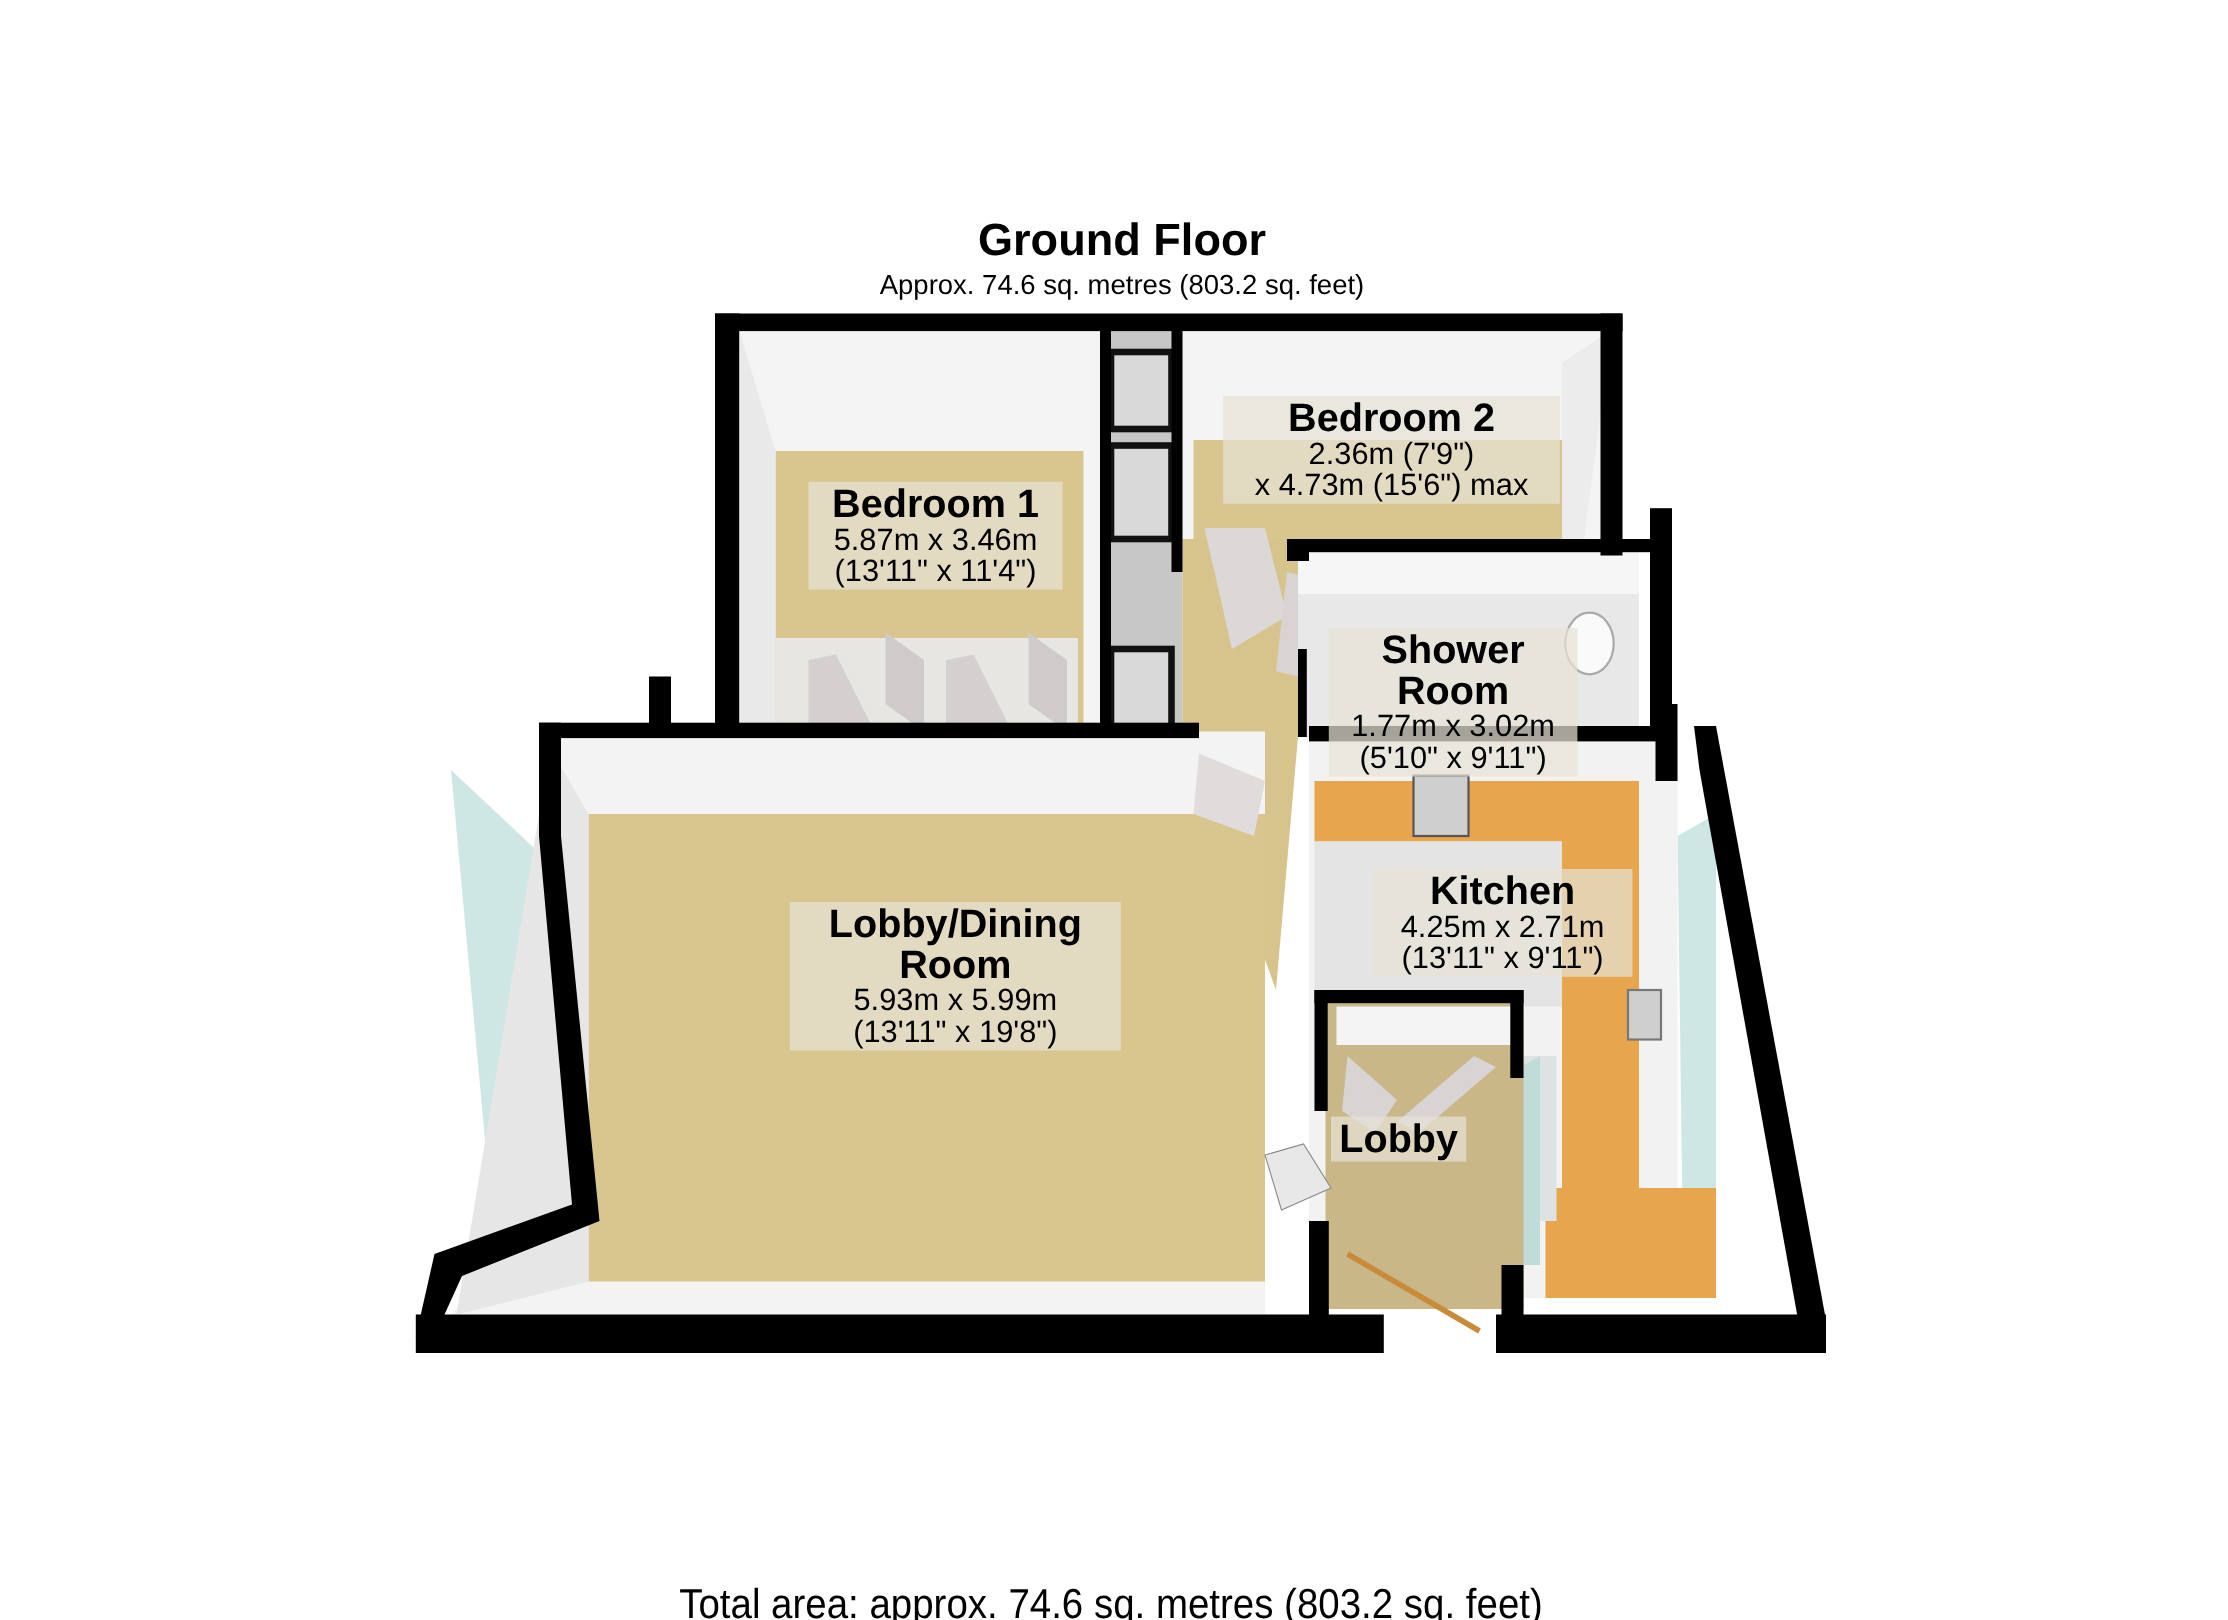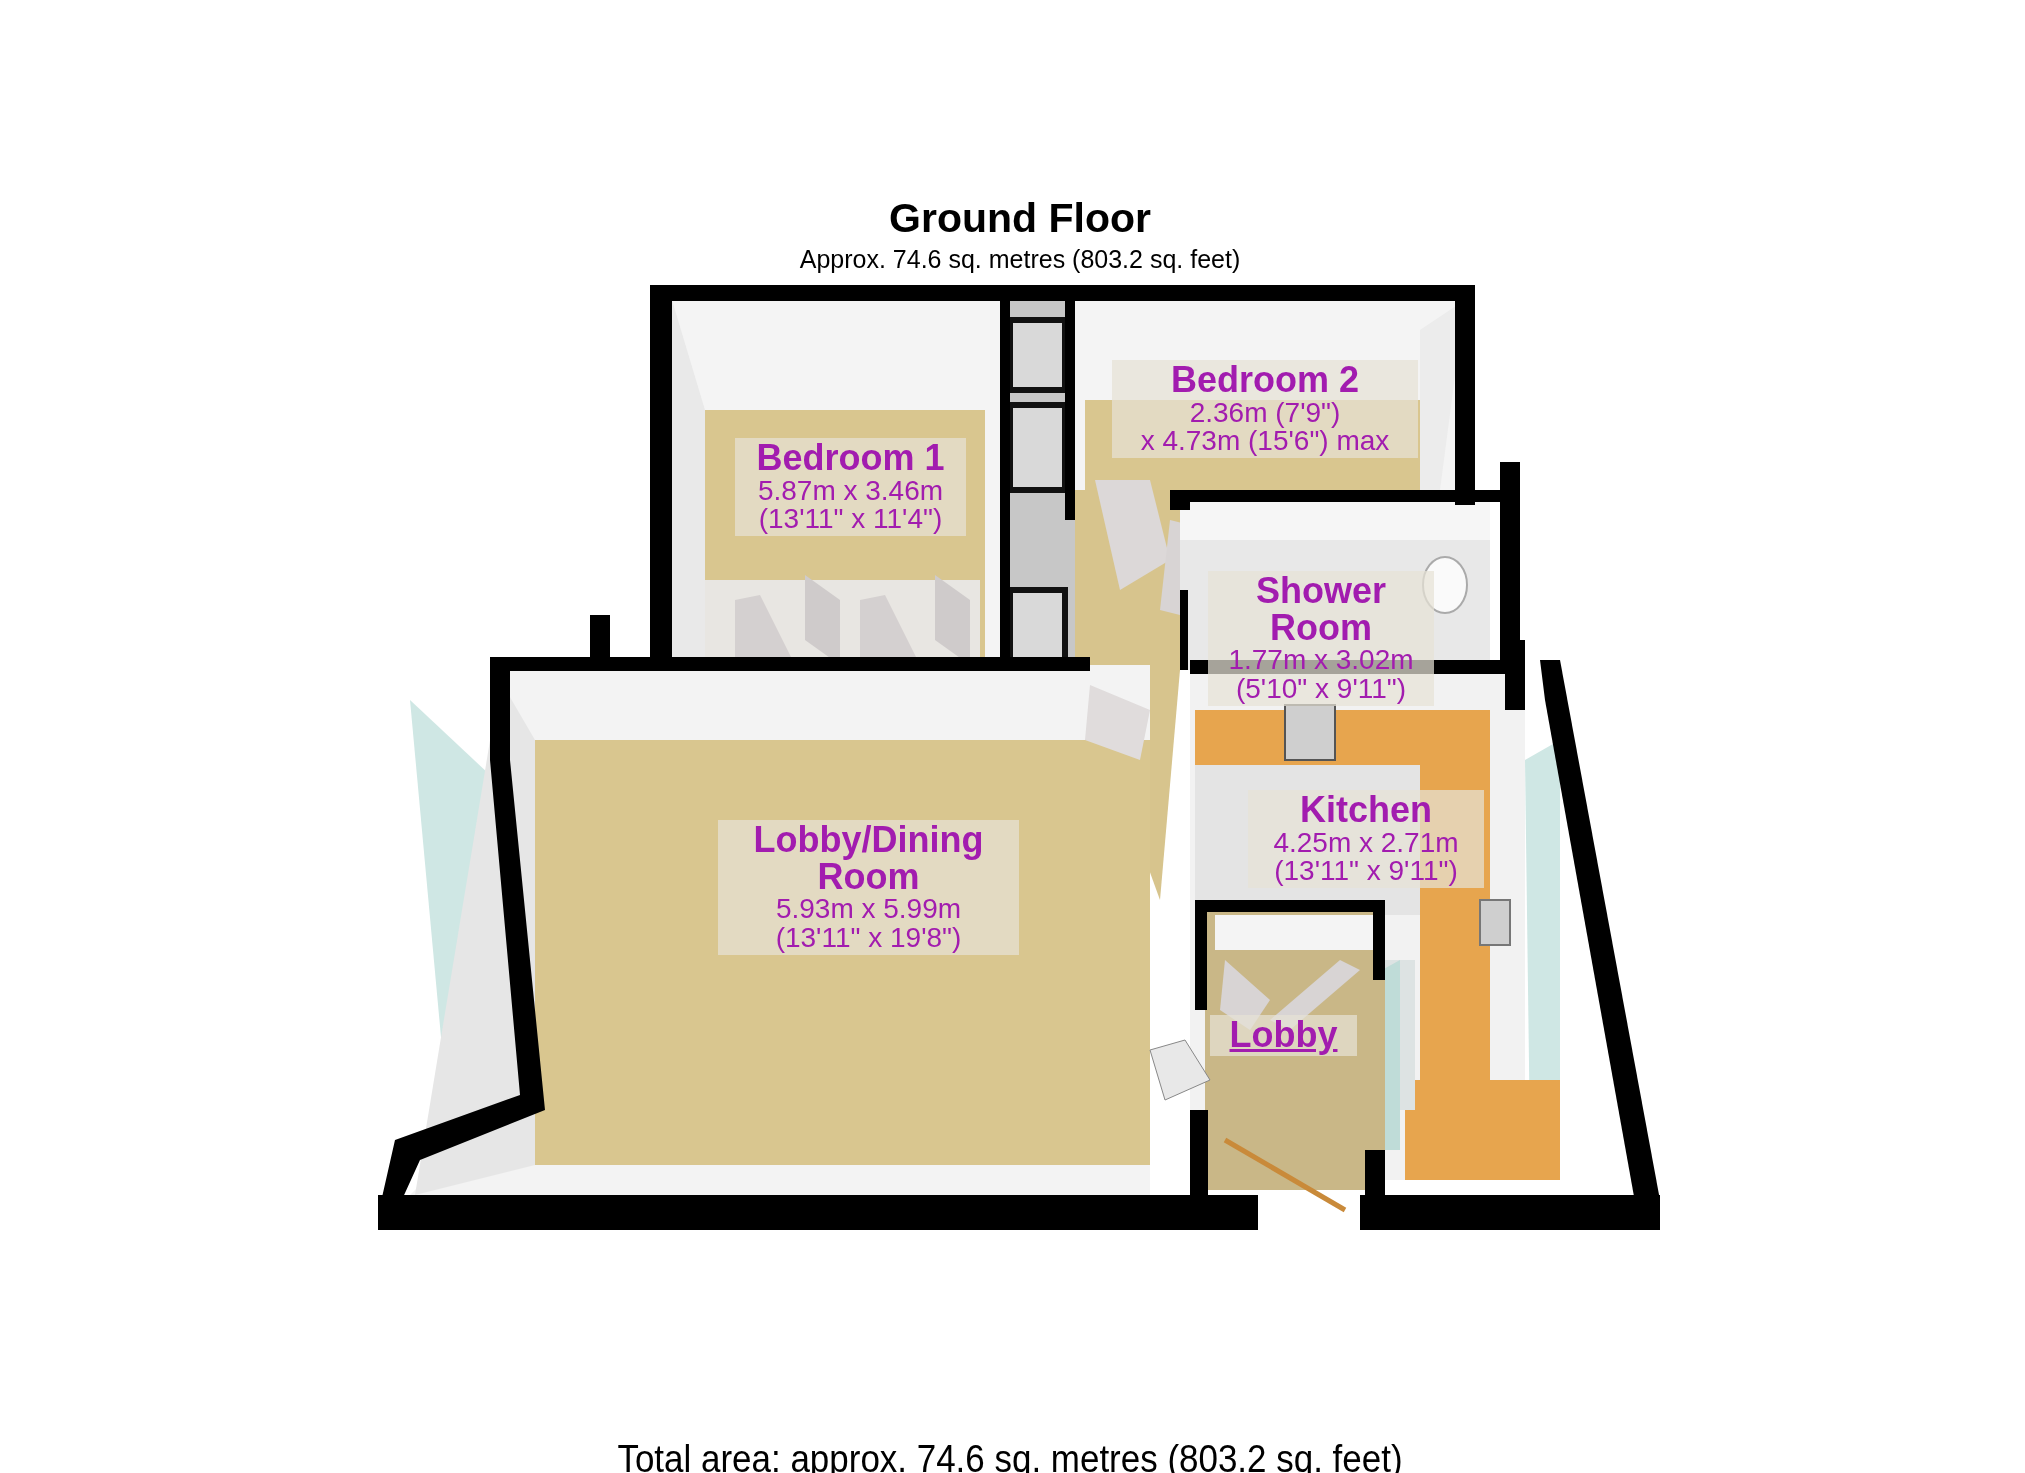--- a/index.html
+++ b/index.html
@@ -1,21 +1,21 @@
 <!DOCTYPE html>
 <html><head>
 <meta charset="utf-8">
 <style>
   html, body { margin:0; padding:0; background:#ffffff; }
   body { width:2025px; height:1473px; position:relative; overflow:hidden; font-family:"Liberation Sans", sans-serif; }
   .title { position:absolute; left:0; width:2040px; top:195px; text-align:center; font-weight:bold; font-size:41px; color:#000; }
   .subtitle { position:absolute; left:0; width:2040px; top:245px; text-align:center; font-size:25px; color:#000; }
   .total { position:absolute; left:0; width:2020px; top:1438px; text-align:center; font-size:38px; color:#000; transform:scaleX(0.92); transform-origin:center; }
   svg.plan { position:absolute; left:0; top:0; }
-  .label { position:absolute; background:rgba(230,226,214,0.72); text-align:center; color:#a21caf; line-height:1.02; padding:2px 8px; }
+  .label { position:absolute; background:rgba(230,226,214,0.72); text-align:center; color:#000000; line-height:1.02; padding:2px 8px; }
   .label .name { font-weight:bold; font-size:36px; display:block; }
   .label .dim { font-size:28px; display:block; }
 </style>
 </head>
 <body>
 
 <div class="title">Ground Floor</div>
 <div class="subtitle">Approx. 74.6 sq. metres (803.2 sq. feet)</div>
 
 <svg class="plan" width="2025" height="1473" viewBox="0 0 2025 1473">
@@ -150,17 +150,17 @@
   <span class="dim">5.93m x 5.99m</span>
   <span class="dim">(13'11" x 19'8")</span>
 </div>
 
 <div class="label" style="left:1248px; top:790px; width:220px;">
   <span class="name">Kitchen</span>
   <span class="dim">4.25m x 2.71m</span>
   <span class="dim">(13'11" x 9'11")</span>
 </div>
 
-<div class="label" style="left:1210px; top:1015px; width:115px; padding:2px 16px;text-decoration:underline;">
+<div class="label" style="left:1210px; top:1015px; width:115px; padding:2px 4px;">
   <span class="name">Lobby</span>
 </div>
 
 <div class="total">Total area: approx. 74.6 sq. metres (803.2 sq. feet)</div>
 
 </body></html>

